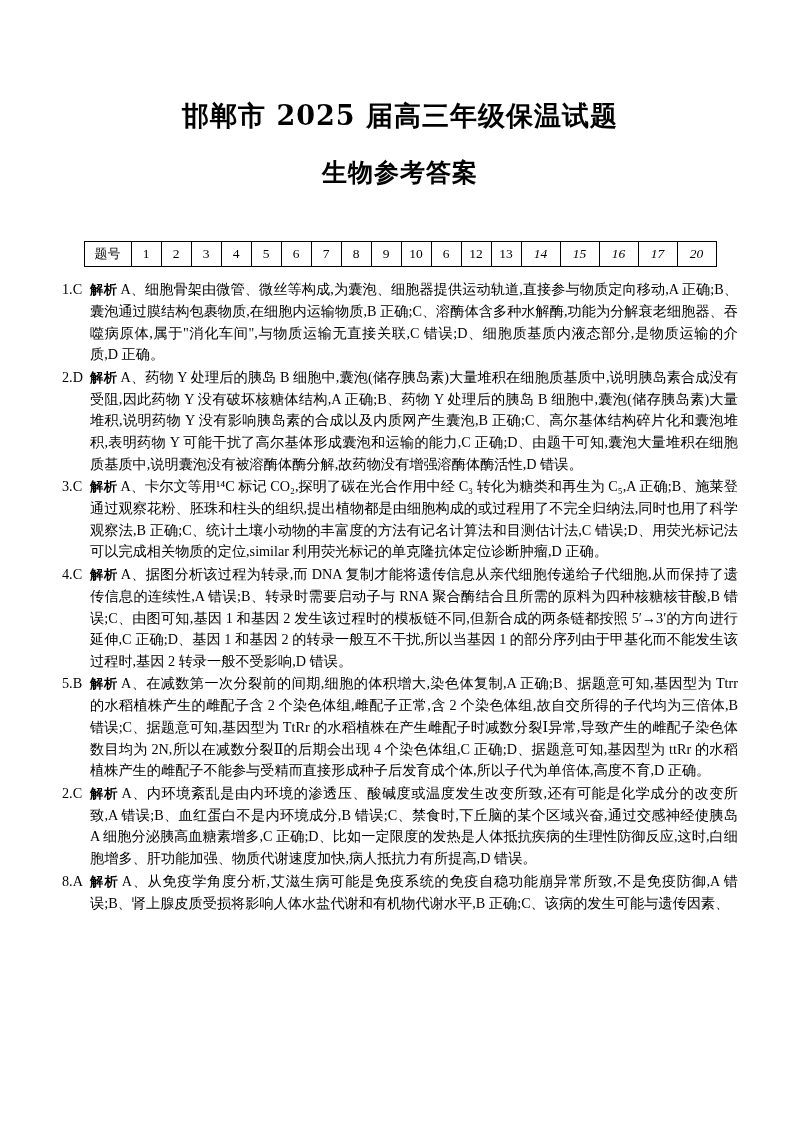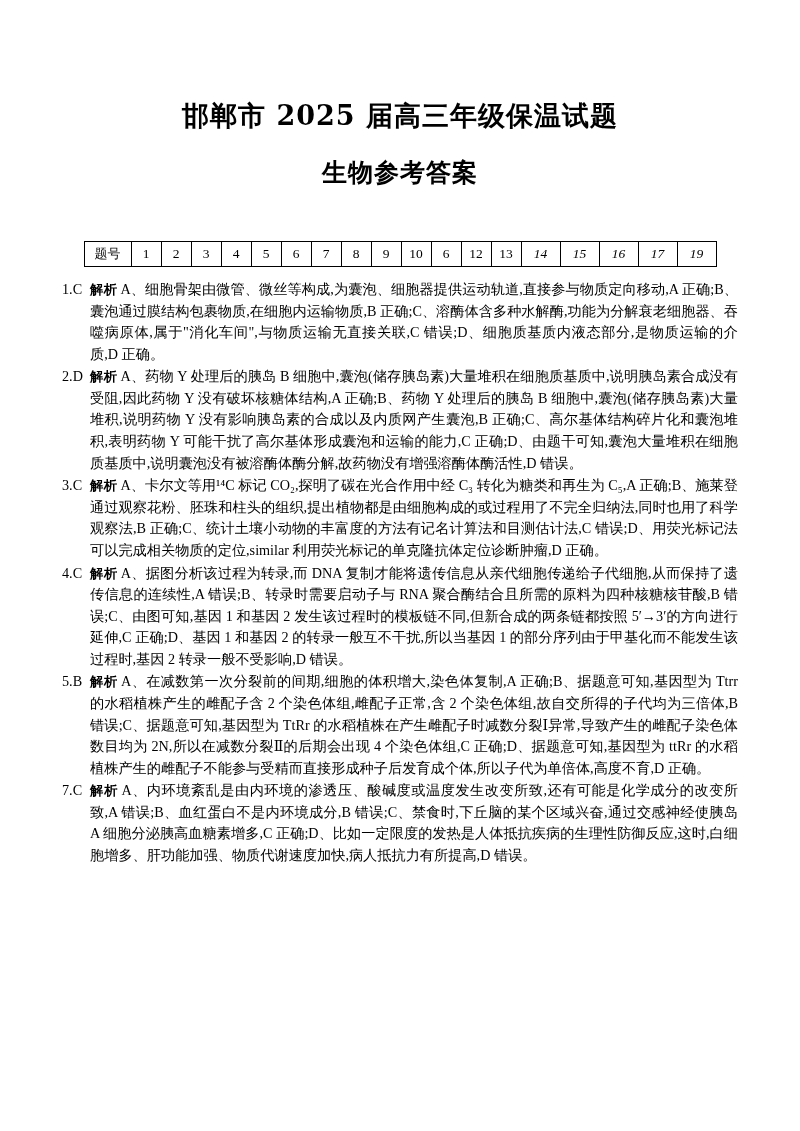--- a/index.html
+++ b/index.html
@@ -85,21 +85,21 @@
     font-family: "Liberation Serif", serif;
     white-space: nowrap;
   }
   .item .body {
     flex: 1 1 auto;
     text-align: justify;
     text-justify: inter-ideograph;
   }
   .item .body .lead {
     font-weight: bold;
-    font-family: Liberation Serif, serif;
+    font-family: Liberation Mono, monospace;
     font-size: 13.2px;
     margin-right: 3px;
     letter-spacing: 0.5px;
   }
 </style>
 </head>
 <body>
 
 <div class="page">
 
@@ -121,21 +121,21 @@
         <td class="num">8</td>
         <td class="num">9</td>
         <td class="num">10</td>
         <td class="num">6</td>
         <td class="num">12</td>
         <td class="num">13</td>
         <td class="wide">14</td>
         <td class="wide">15</td>
         <td class="wide">16</td>
         <td class="wide">17</td>
-        <td class="wide">19</td>
+        <td class="wide">20</td>
       </tr>
     </tbody>
       </table>
   </div>
 
   <div class="content">
 
     <div class="item">
       <div class="idx">1.C</div>
       <div class="body"><span class="lead">解析</span><span>A、细胞骨架由微管、微丝等构成,为囊泡、细胞器提供运动轨道,直接参与物质定向移动,A 正确;B、囊泡通过膜结构包裹物质,在细胞内运输物质,B 正确;C、溶酶体含多种水解酶,功能为分解衰老细胞器、吞噬病原体,属于"消化车间",与物质运输无直接关联,C 错误;D、细胞质基质内液态部分,是物质运输的介质,D 正确。</span></div>
@@ -156,20 +156,24 @@
       <div class="body"><span class="lead">解析</span><span>A、据图分析该过程为转录,而 DNA 复制才能将遗传信息从亲代细胞传递给子代细胞,从而保持了遗传信息的连续性,A 错误;B、转录时需要启动子与 RNA 聚合酶结合且所需的原料为四种核糖核苷酸,B 错误;C、由图可知,基因 1 和基因 2 发生该过程时的模板链不同,但新合成的两条链都按照 5′→3′的方向进行延伸,C 正确;D、基因 1 和基因 2 的转录一般互不干扰,所以当基因 1 的部分序列由于甲基化而不能发生该过程时,基因 2 转录一般不受影响,D 错误。</span></div>
     </div>
 
     <div class="item">
       <div class="idx">5.B</div>
       <div class="body"><span class="lead">解析</span><span>A、在减数第一次分裂前的间期,细胞的体积增大,染色体复制,A 正确;B、据题意可知,基因型为 Ttrr 的水稻植株产生的雌配子含 2 个染色体组,雌配子正常,含 2 个染色体组,故自交所得的子代均为三倍体,B 错误;C、据题意可知,基因型为 TtRr 的水稻植株在产生雌配子时减数分裂Ⅰ异常,导致产生的雌配子染色体数目均为 2N,所以在减数分裂Ⅱ的后期会出现 4 个染色体组,C 正确;D、据题意可知,基因型为 ttRr 的水稻植株产生的雌配子不能参与受精而直接形成种子后发育成个体,所以子代为单倍体,高度不育,D 正确。</span></div>
     </div>
 
 
     <div class="item">
-      <div class="idx">7.C</div>
+      <div class="idx">2.C</div>
       <div class="body"><span class="lead">解析</span><span>A、内环境紊乱是由内环境的渗透压、酸碱度或温度发生改变所致,还有可能是化学成分的改变所致,A 错误;B、血红蛋白不是内环境成分,B 错误;C、禁食时,下丘脑的某个区域兴奋,通过交感神经使胰岛 A 细胞分泌胰高血糖素增多,C 正确;D、比如一定限度的发热是人体抵抗疾病的生理性防御反应,这时,白细胞增多、肝功能加强、物质代谢速度加快,病人抵抗力有所提高,D 错误。</span></div>
     </div>
 
+    <div class="item">
+      <div class="idx">8.A</div>
+      <div class="body"><span class="lead">解析</span><span>A、从免疫学角度分析,艾滋生病可能是免疫系统的免疫自稳功能崩异常所致,不是免疫防御,A 错误;B、肾上腺皮质受损将影响人体水盐代谢和有机物代谢水平,B 正确;C、该病的发生可能与遗传因素、</span></div>
+    </div>
 
   </div>
 
 </div>
 
 </body></html>

